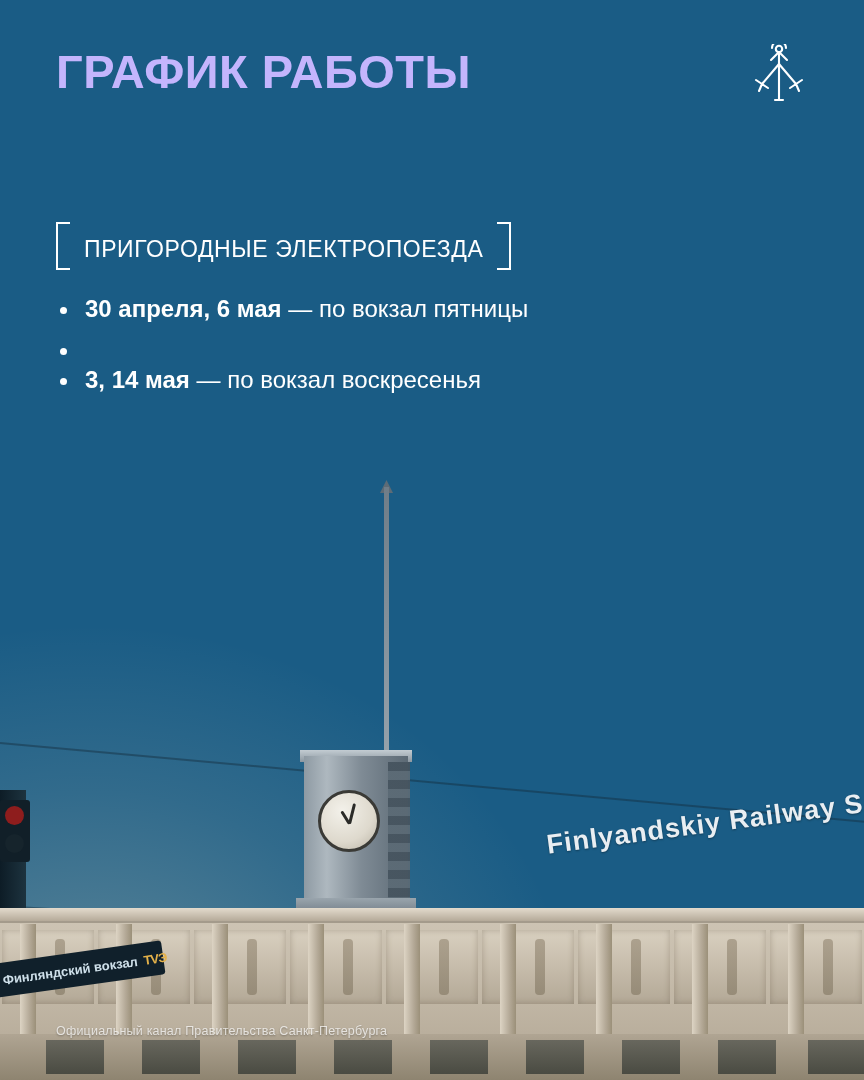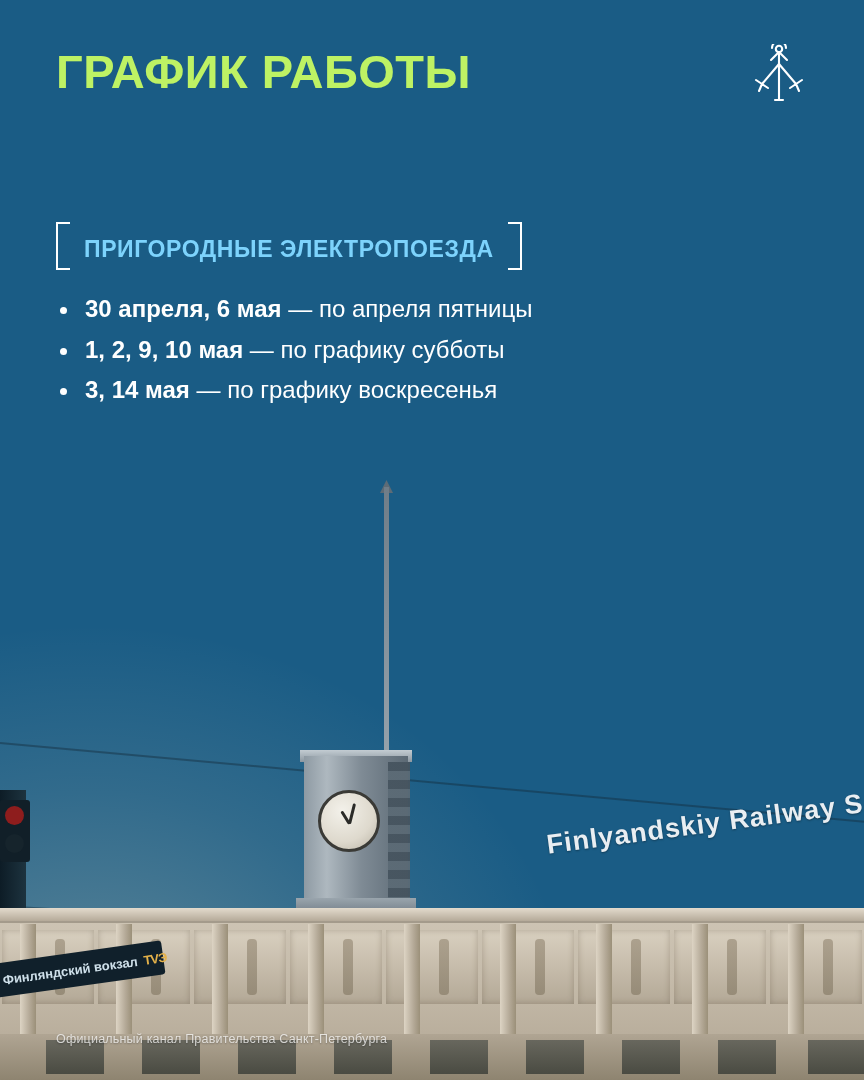--- a/index.html
+++ b/index.html
@@ -224,21 +224,21 @@
     font-size: 13px;
     font-weight: bold;
     letter-spacing: -1px;
   }
 
   
   .headline {
     position: absolute;
     left: 56px; top: 46px;
     width: 700px;
-    color: #bef264;
+    color: #c4b5fd;
     font-weight: bold;
     font-size: 47px;
     line-height: 1.12;
     letter-spacing: .5px;
     text-transform: uppercase;
   }
   .headline div { white-space: nowrap; }
 
   .subtitle-wrap {
     position: absolute;
@@ -248,23 +248,23 @@
     align-items: center;
   }
   .bracket {
     width: 14px; height: 48px;
     border-top: 2px solid #ffffff;
     border-bottom: 2px solid #ffffff;
   }
   .bracket.left { border-left: 2px solid #ffffff; }
   .bracket.right { border-right: 2px solid #ffffff; }
   .subtitle {
-    color: #7dd3fc;
+    color: #ffffff;
     font-size: 23px;
-    font-weight: bold;
+    font-weight: normal;
     letter-spacing: .6px;
     text-transform: uppercase;
     padding: 0 14px;
     white-space: nowrap;
     margin-top: 6px;
   }
 
   .bullets {
     position: absolute;
     left: 56px; top: 294px;
@@ -289,21 +289,21 @@
   .bullet-text b { font-weight: bold; }
 
   .logo {
     position: absolute;
     right: 56px; top: 44px;
     width: 58px; height: 62px;
   }
 
   .footer-note {
     position: absolute;
-    left: 56px; bottom: 34px;
+    left: 56px; bottom: 42px;
     color: rgba(255,255,255,.72);
     font-size: 12.5px;
     letter-spacing: .2px;
     white-space: nowrap;
     text-shadow: 0 1px 2px rgba(0,0,0,.3);
   }
 </style>
 </head>
 <body>
 
@@ -382,29 +382,28 @@
 
   <div class="subtitle-wrap">
     <div class="bracket left"></div>
     <div class="subtitle">ПРИГОРОДНЫЕ ЭЛЕКТРОПОЕЗДА</div>
     <div class="bracket right"></div>
   </div>
 
   <div class="bullets">
     <div class="bullet">
       <div class="bullet-dot"></div>
-      <div class="bullet-text"><b>30 апреля, 6 мая</b><span> — по апреля пятницы</span></div>
+      <div class="bullet-text"><b>30 апреля, 6 мая</b><span> — по вокзал пятницы</span></div>
     </div>
     <div class="bullet">
       <div class="bullet-dot"></div>
-      <div class="bullet-text"><b>1, 2, 9, 10 мая</b><span> — по графику субботы</span></div>
     </div>
     <div class="bullet">
       <div class="bullet-dot"></div>
-      <div class="bullet-text"><b>3, 14 мая</b><span> — по графику воскресенья</span></div>
+      <div class="bullet-text"><b>3, 14 мая</b><span> — по вокзал воскресенья</span></div>
     </div>
   </div>
 
   <div class="logo">
     <svg viewBox="0 0 58 62" width="58" height="62" aria-hidden="true">
       <g stroke="#ffffff" stroke-width="2.1" fill="none" stroke-linecap="round">
         <path d="M29 8 L29 56"></path>
         <path d="M29 8 L21 16 M29 8 L37 16"></path>
         <circle cx="29" cy="5" r="3.2"></circle>
         <path d="M22 4 A7 7 0 0 1 36 4"></path>

